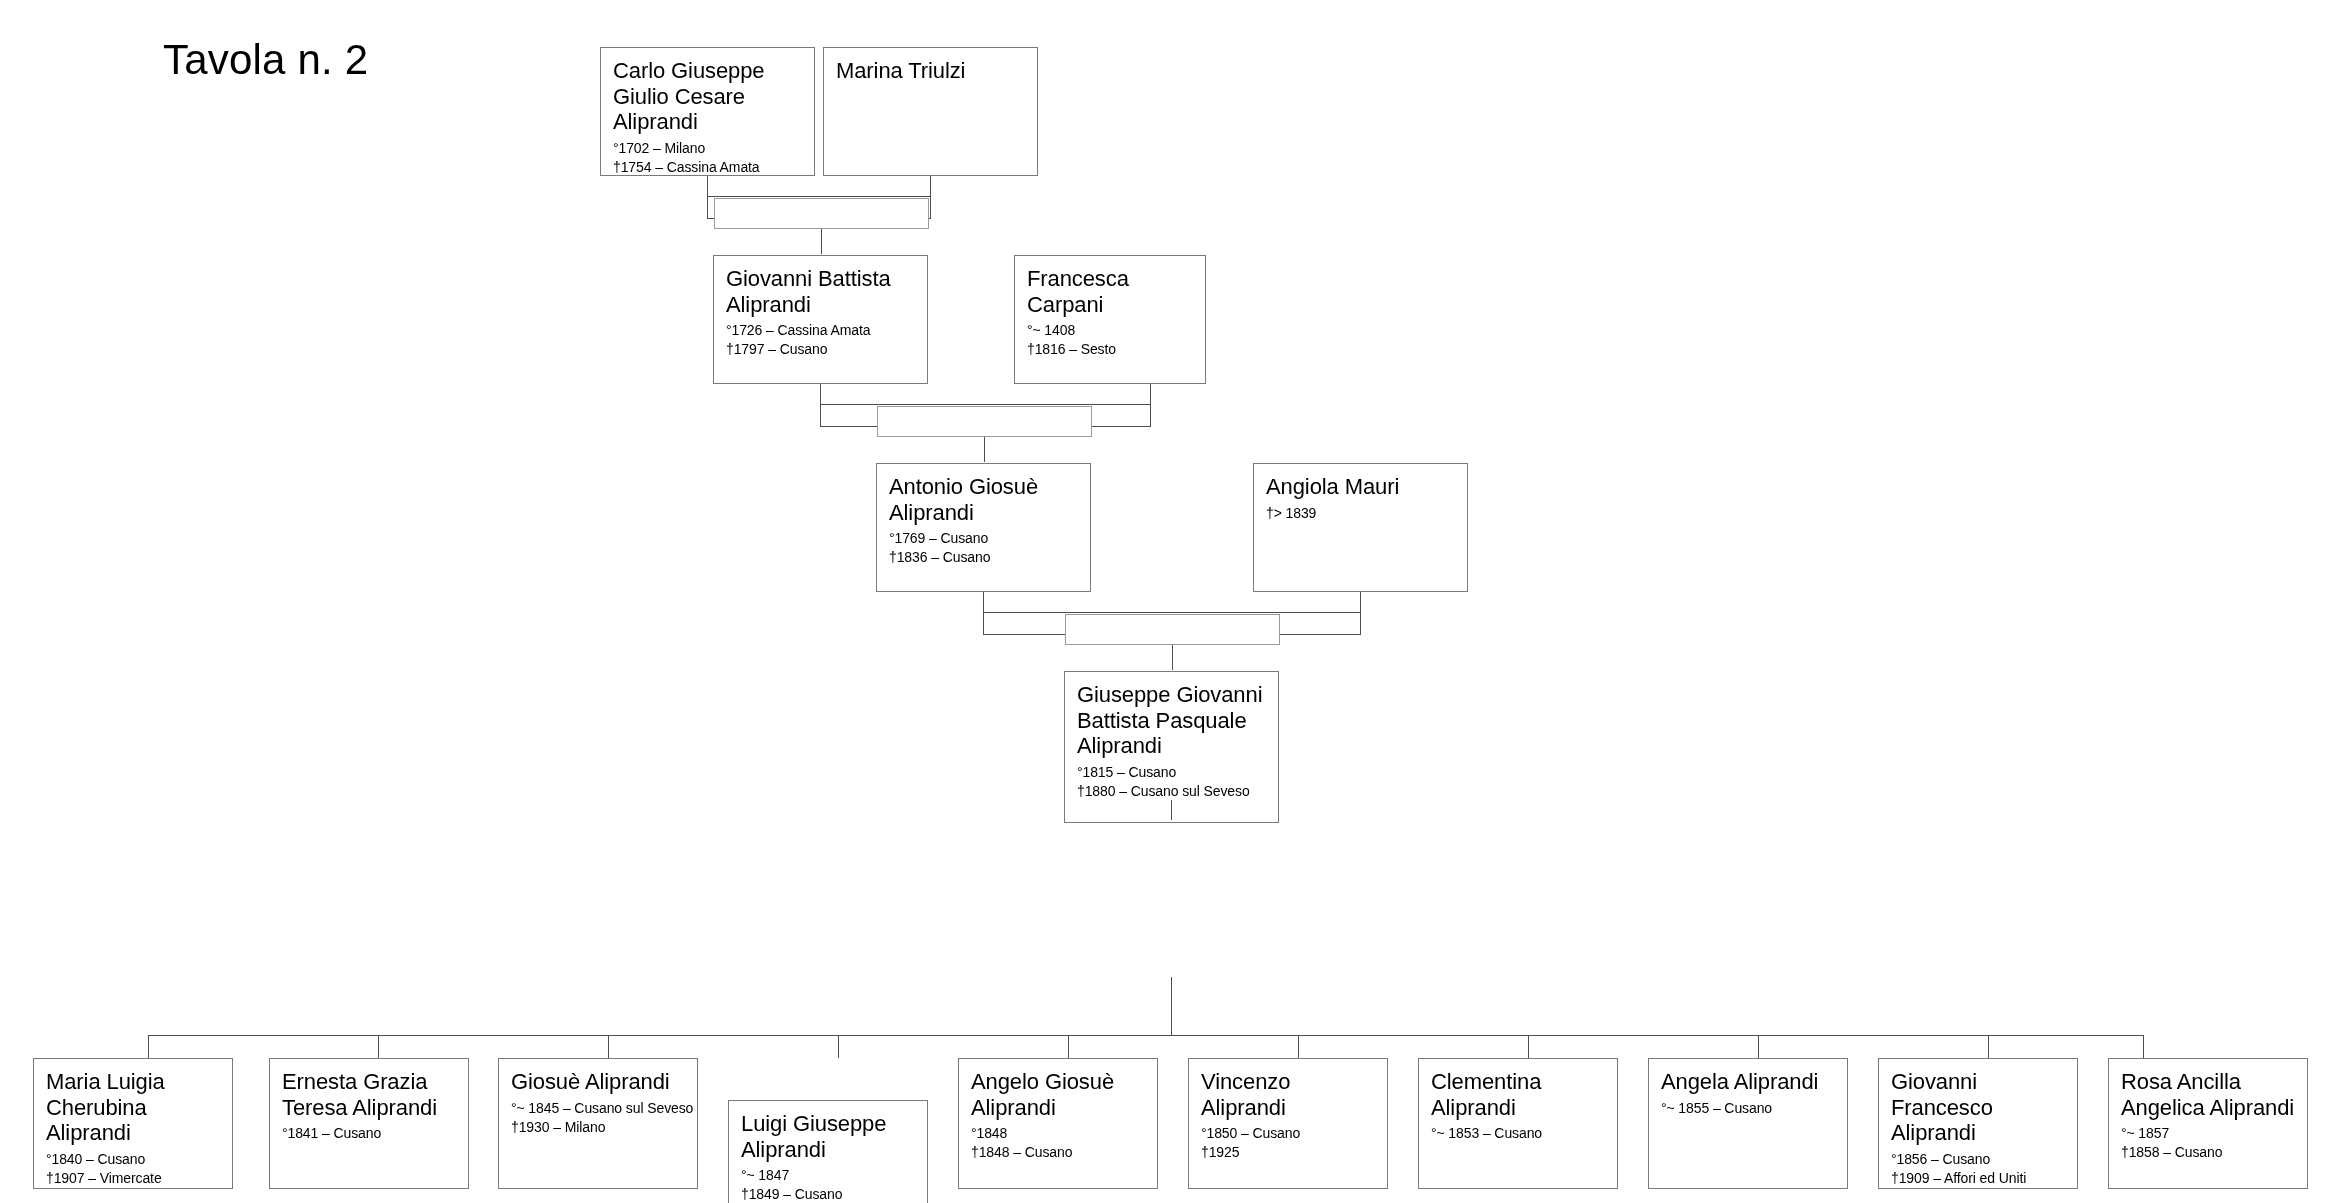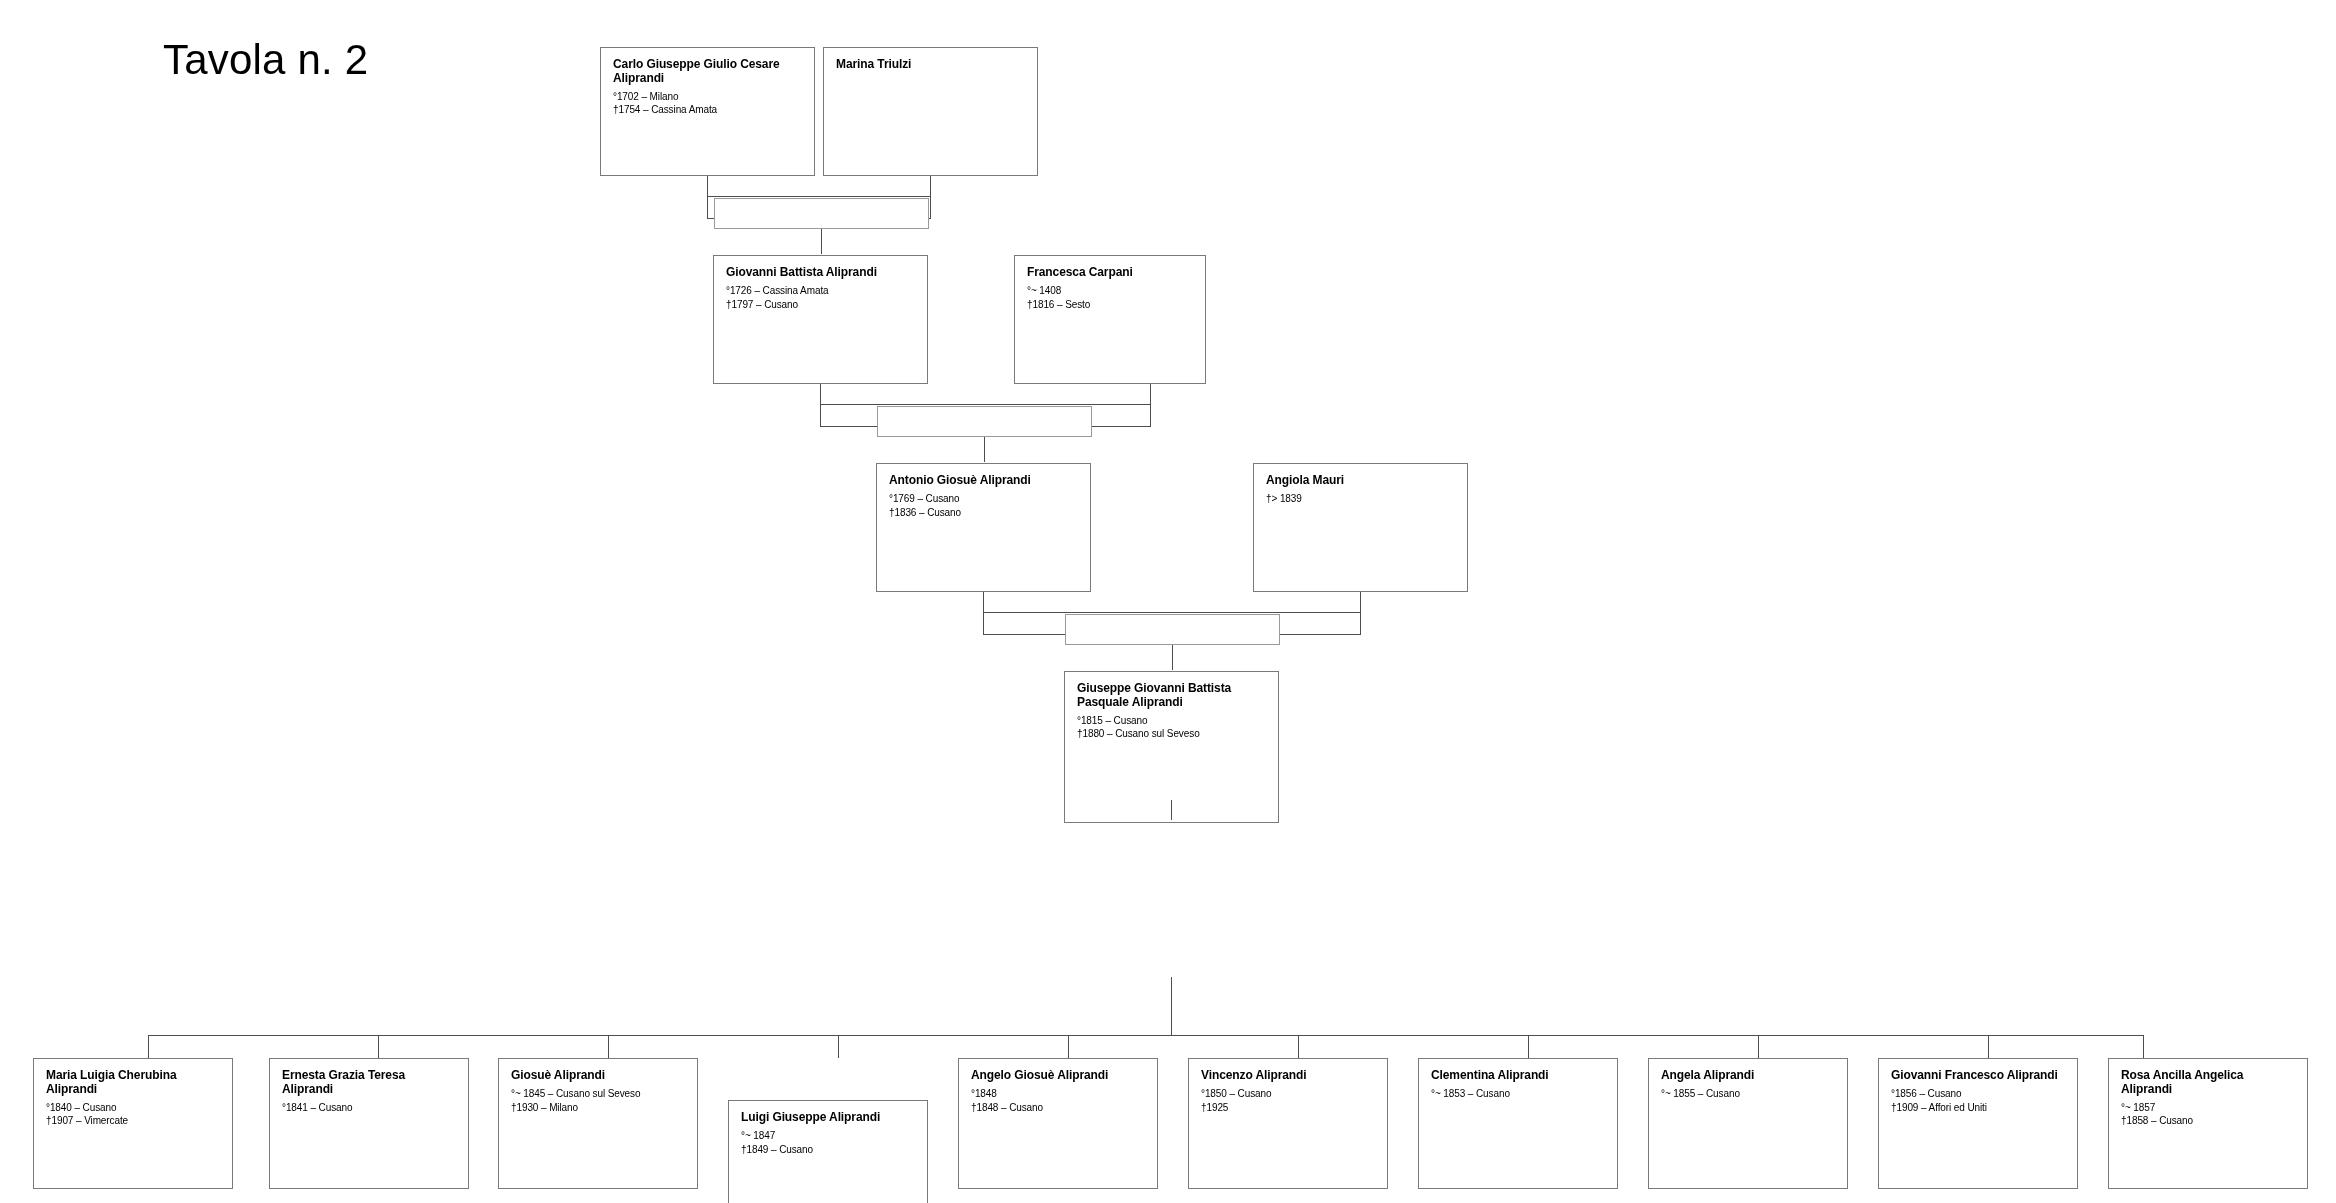--- a/index.html
+++ b/index.html
@@ -38,29 +38,29 @@
     position: absolute;
     box-sizing: border-box;
     background: #ffffff;
     border: 1px solid #7a7a7a;
     overflow: hidden;
   }
   .person .inner {
     padding: 10px 12px 6px 12px;
   }
   .person .pname {
-    font-size: 12px;
-    font-weight: bold;
+    font-size: 22px;
+    font-weight: normal;
     line-height: 1.16;
     color: #000;
     margin: 0 0 4px 0;
     letter-spacing: -0.1px;
   }
   .person .pevents {
-    font-size: 10px;
+    font-size: 14px;
     line-height: 1.36;
     color: #000;
     letter-spacing: -0.1px;
   }
   .person .pevent { white-space: nowrap; }
 
   
   .person.spouse {
     background: #f2f2f2;
     border: 1px solid #cccccc;

